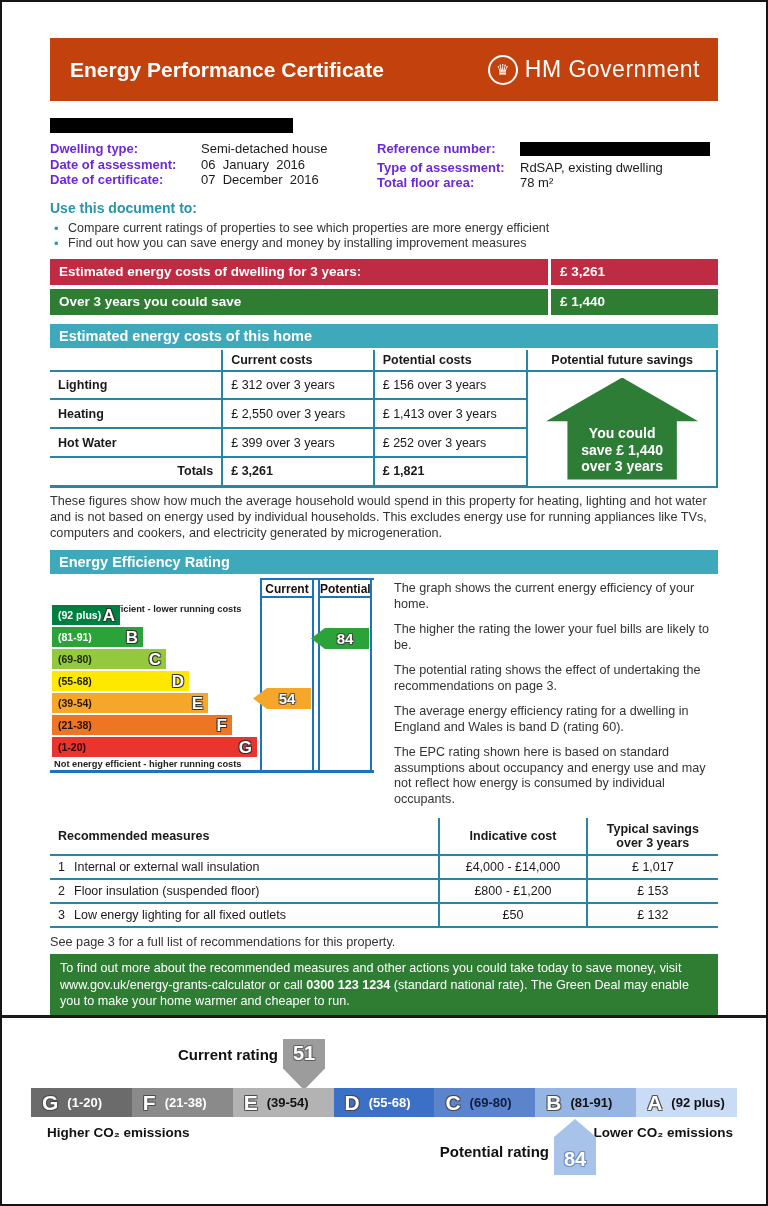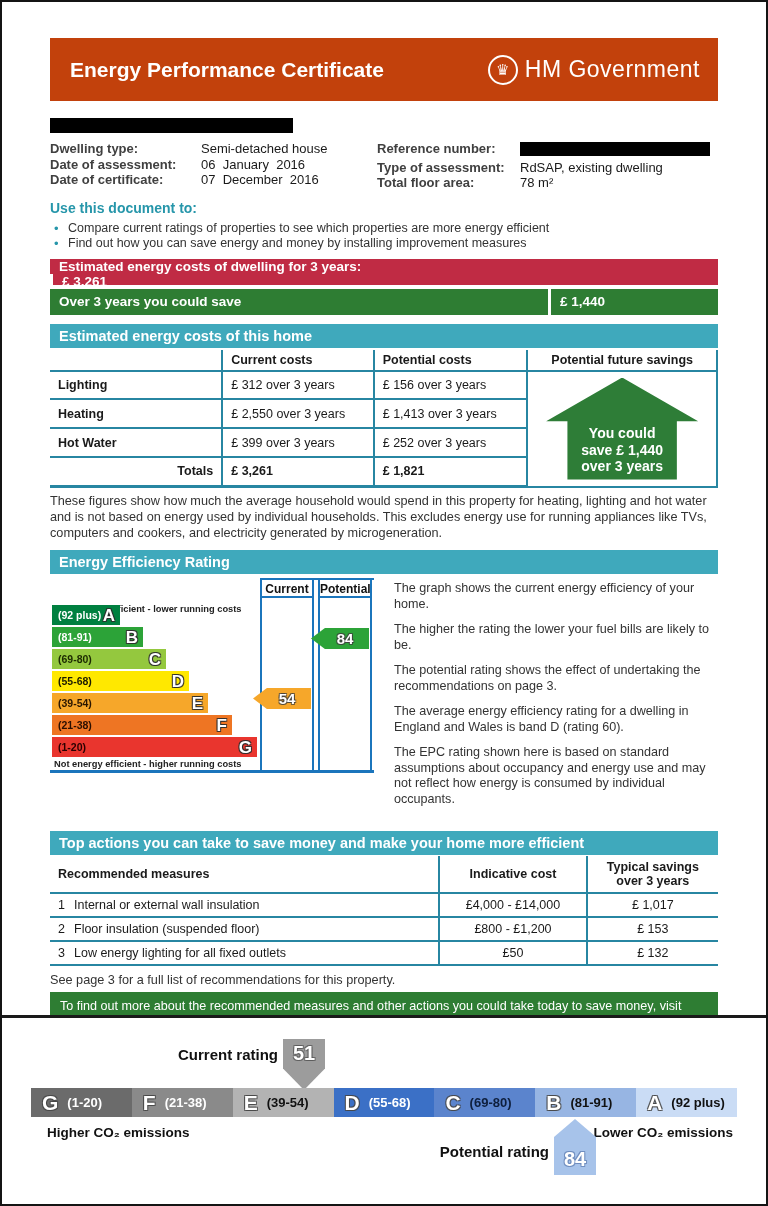--- a/index.html
+++ b/index.html
@@ -15,32 +15,32 @@
   .hm-text { color: #fff; font-size: 23px; letter-spacing: 0.5px; }
 
   .redact { background: #000; }
   .addr-bar { width: 243px; height: 15px; margin-top: 17px; }
 
   
   .details { margin-top: 8px; display: flex; font-size: 13px; line-height: 15.5px; }
   .d-col { display: grid; grid-template-columns: auto 1fr; column-gap: 6px; align-content: start; }
   .d-col.left { width: 327px; grid-template-columns: 145px 1fr; }
   .d-col.right { flex: 1; grid-template-columns: 137px 1fr; }
-  .d-label { font-weight: bold; color: #404040; }
+  .d-label { font-weight: bold; color: #6d28d9; }
   .d-value { color: #1a1a1a; white-space: pre-wrap; }
   .ref-bar { width: 190px; height: 14px; margin-top: 1px; }
 
   .use-heading { margin-top: 9px; color: #2696aa; font-weight: bold; font-size: 14px; }
   .bullets { margin-top: 5px; }
   .bullet { display: flex; font-size: 12.5px; line-height: 15px; color: #333; }
   .bullet .dot { color: #2696aa; font-size: 13px; width: 18px; padding-left: 4px; }
 
   
   .sum-bar { margin-top: 6px; height: 26px; display: flex; color: #fff; font-weight: bold; font-size: 13.5px; }
-  .sum-bar.red { background: #c02b44; margin-top: 8px; flex-direction: column; }
+  .sum-bar.red { background: #c02b44; margin-top: 8px; }
   .sum-bar.green { background: #2e7d33; margin-top: 4px; }
   .sum-label { flex: 1; display: flex; align-items: center; padding-left: 9px; }
   .sum-value { width: 170px; border-left: 3px solid #fff; display: flex; align-items: center; padding-left: 9px; }
 
   
   .band-hdr { margin-top: 9px; height: 24px; background: #3fa9bc; color: #fff; font-weight: bold; font-size: 14.5px; display: flex; align-items: center; padding-left: 9px; }
 
   
   .costs-table { width: 100%; border-collapse: collapse; font-size: 12.5px; margin-top: 2px; color: #1a1a1a; }
   .costs-table th, .costs-table td { border: 2px solid #2786a2; padding: 3px 8px; text-align: left; font-weight: normal; }
@@ -270,21 +270,20 @@
       </div>
       <div class="eer-text">
         <p>The graph shows the current energy efficiency of your home.</p>
         <p>The higher the rating the lower your fuel bills are likely to be.</p>
         <p>The potential rating shows the effect of undertaking the recommendations on page 3.</p>
         <p>The average energy efficiency rating for a dwelling in England and Wales is band D (rating 60).</p>
         <p>The EPC rating shown here is based on standard assumptions about occupancy and energy use and may not reflect how energy is consumed by individual occupants.</p>
       </div>
     </div>
 
-    <div class="band-hdr" style="margin-top:14px;">Top actions you can take to save money and make your home more efficient</div>
 
     <table class="actions-table">
       <tbody>
           <tr>
         <th class="m">Recommended measures</th>
         <th class="ic">Indicative cost</th>
         <th class="ts">Typical savings over 3 years</th>
       </tr>
       <tr>
         <td class="m"><span class="num">1</span><span>Internal or external wall insulation</span></td>

